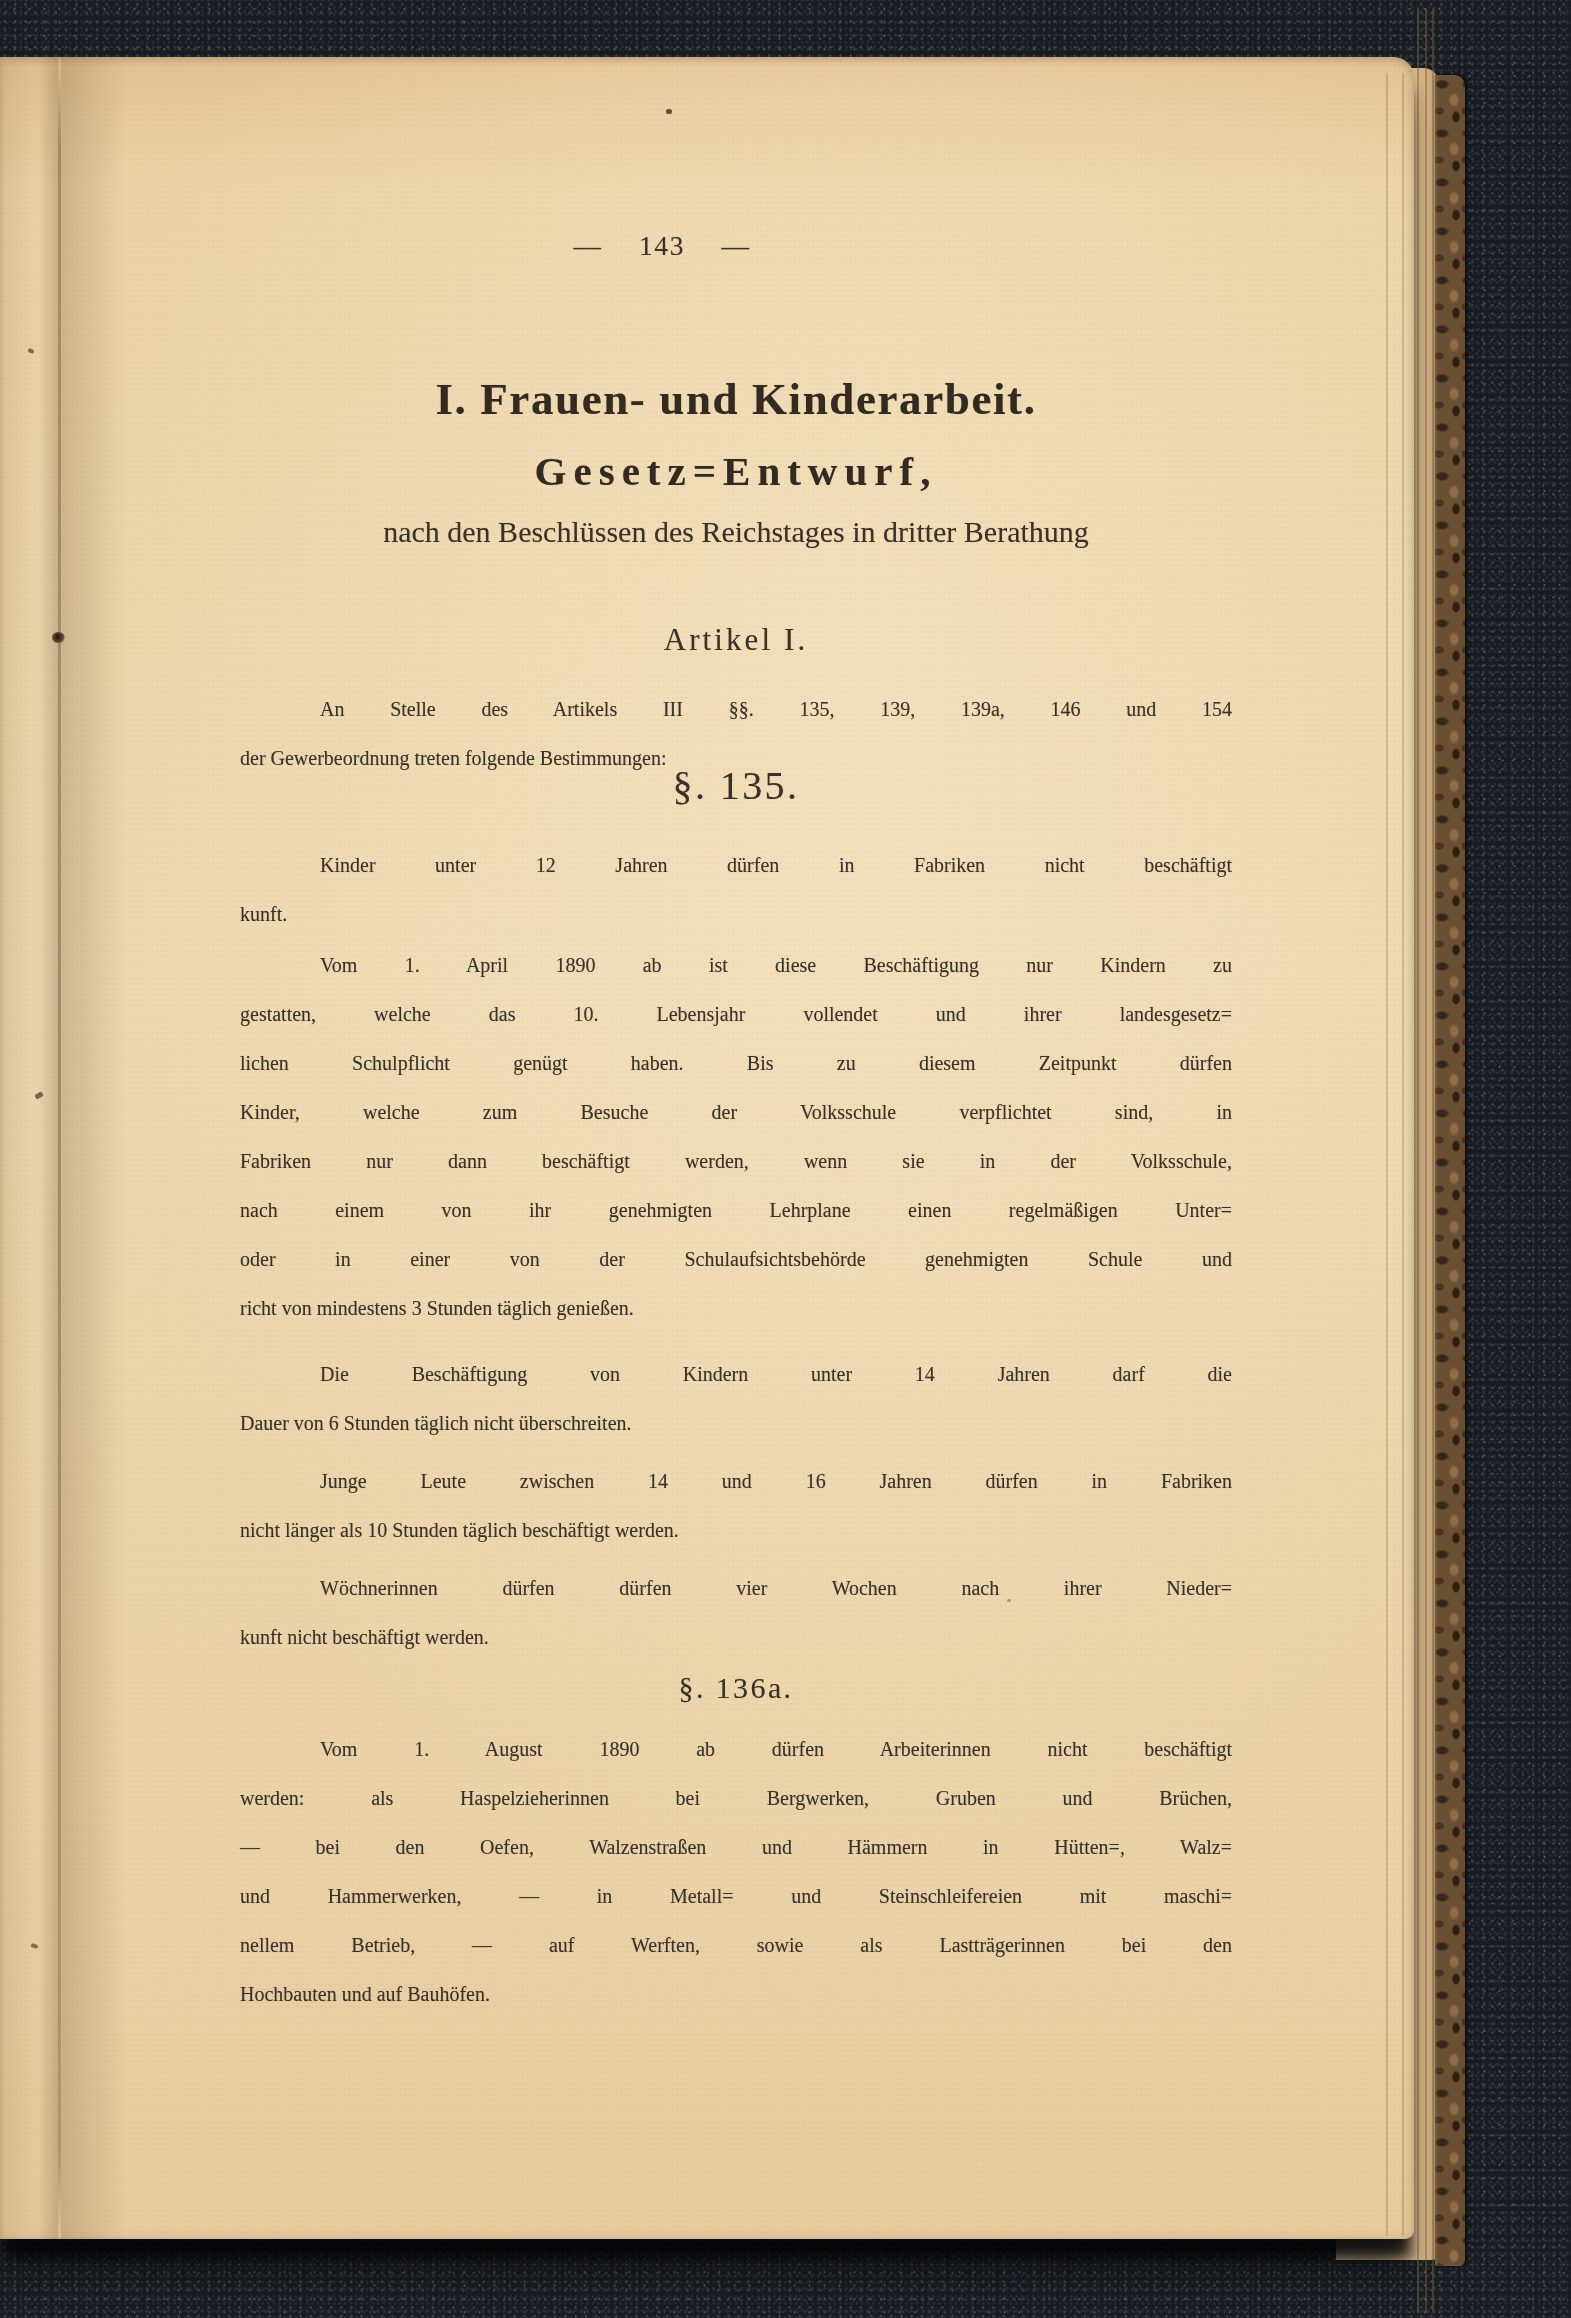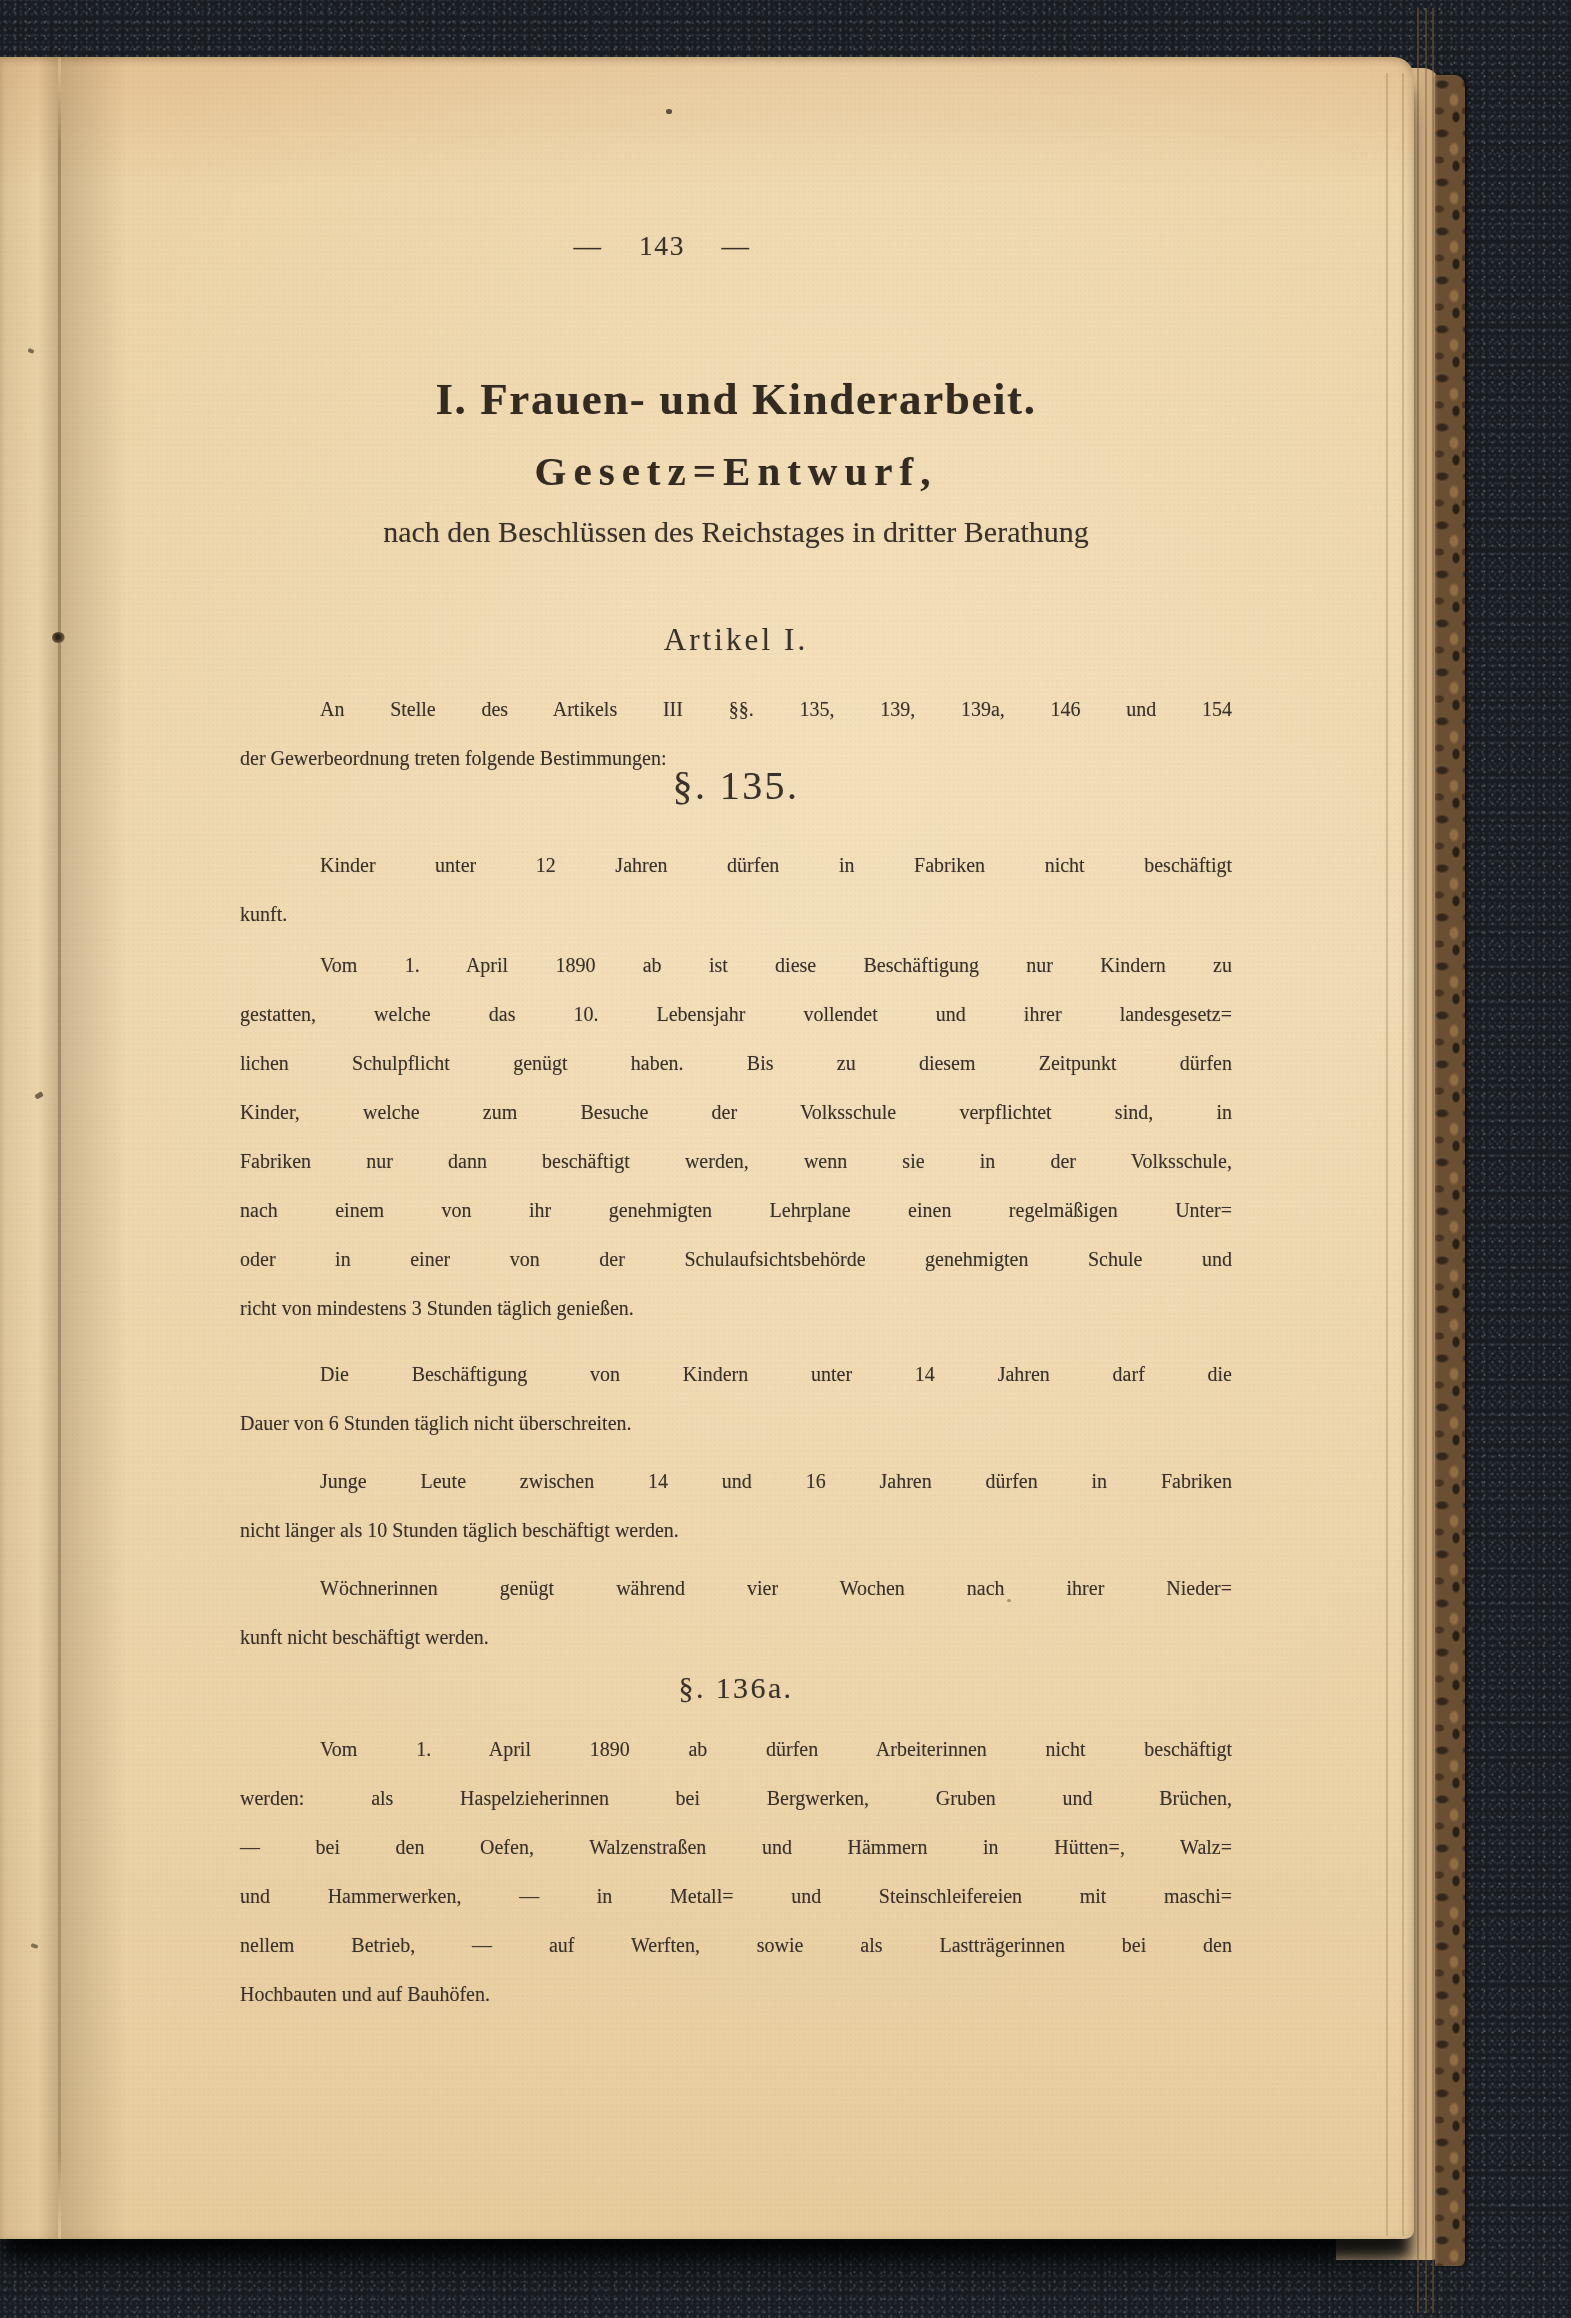--- a/index.html
+++ b/index.html
@@ -184,28 +184,28 @@
       <div class="ln ind">Die Beschäftigung von Kindern unter 14 Jahren darf die</div>
       <div class="ln end">Dauer von 6 Stunden täglich nicht überschreiten.</div>
     </div>
 
     <div class="blk p4-blk">
       <div class="ln ind">Junge Leute zwischen 14 und 16 Jahren dürfen in Fabriken</div>
       <div class="ln end">nicht länger als 10 Stunden täglich beschäftigt werden.</div>
     </div>
 
     <div class="blk p5-blk">
-      <div class="ln ind">Wöchnerinnen genügt während vier Wochen nach ihrer Nieder=</div>
+      <div class="ln ind">Wöchnerinnen dürfen dürfen vier Wochen nach ihrer Nieder=</div>
       <div class="ln end">kunft nicht beschäftigt werden.</div>
     </div>
 
     <div class="blk h136a-blk c">§. 136a.</div>
 
     <div class="blk p6-blk">
-      <div class="ln ind">Vom 1. April 1890 ab dürfen Arbeiterinnen nicht beschäftigt</div>
+      <div class="ln ind">Vom 1. August 1890 ab dürfen Arbeiterinnen nicht beschäftigt</div>
       <div class="ln">werden: als Haspelzieherinnen bei Bergwerken, Gruben und Brüchen,</div>
       <div class="ln">— bei den Oefen, Walzenstraßen und Hämmern in Hütten=, Walz=</div>
       <div class="ln">und Hammerwerken, — in Metall= und Steinschleifereien mit maschi=</div>
       <div class="ln">nellem Betrieb, — auf Werften, sowie als Lastträgerinnen bei den</div>
       <div class="ln end">Hochbauten und auf Bauhöfen.</div>
     </div>
 
   </div>
 </div>
 

